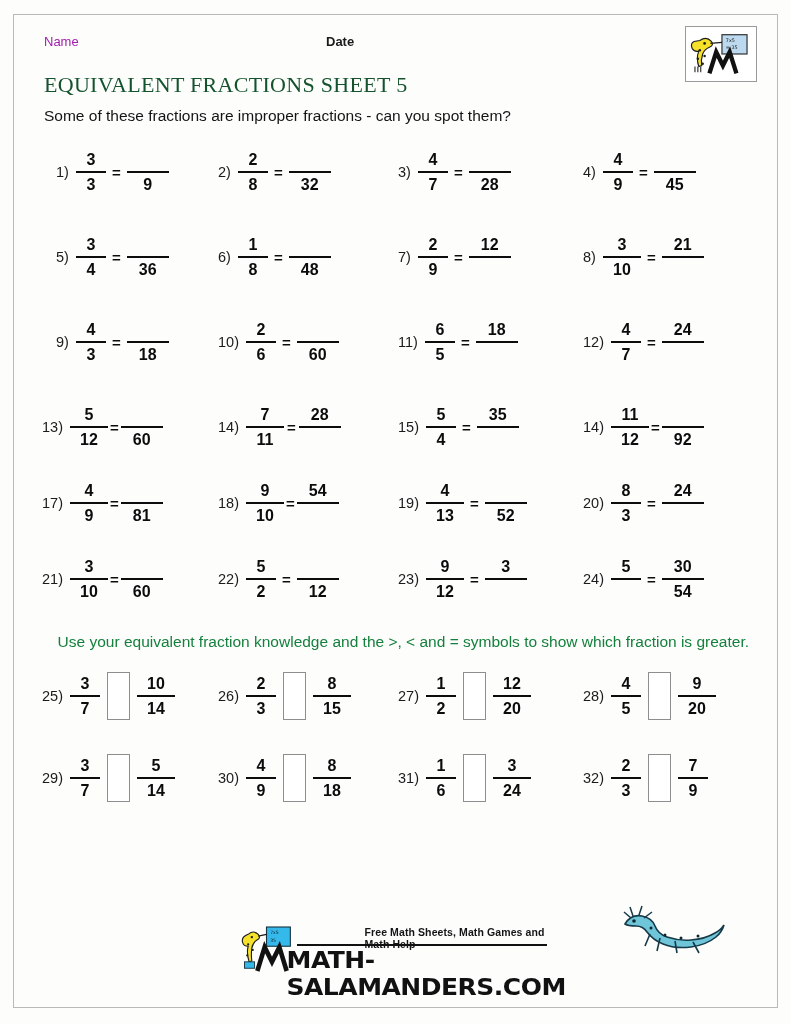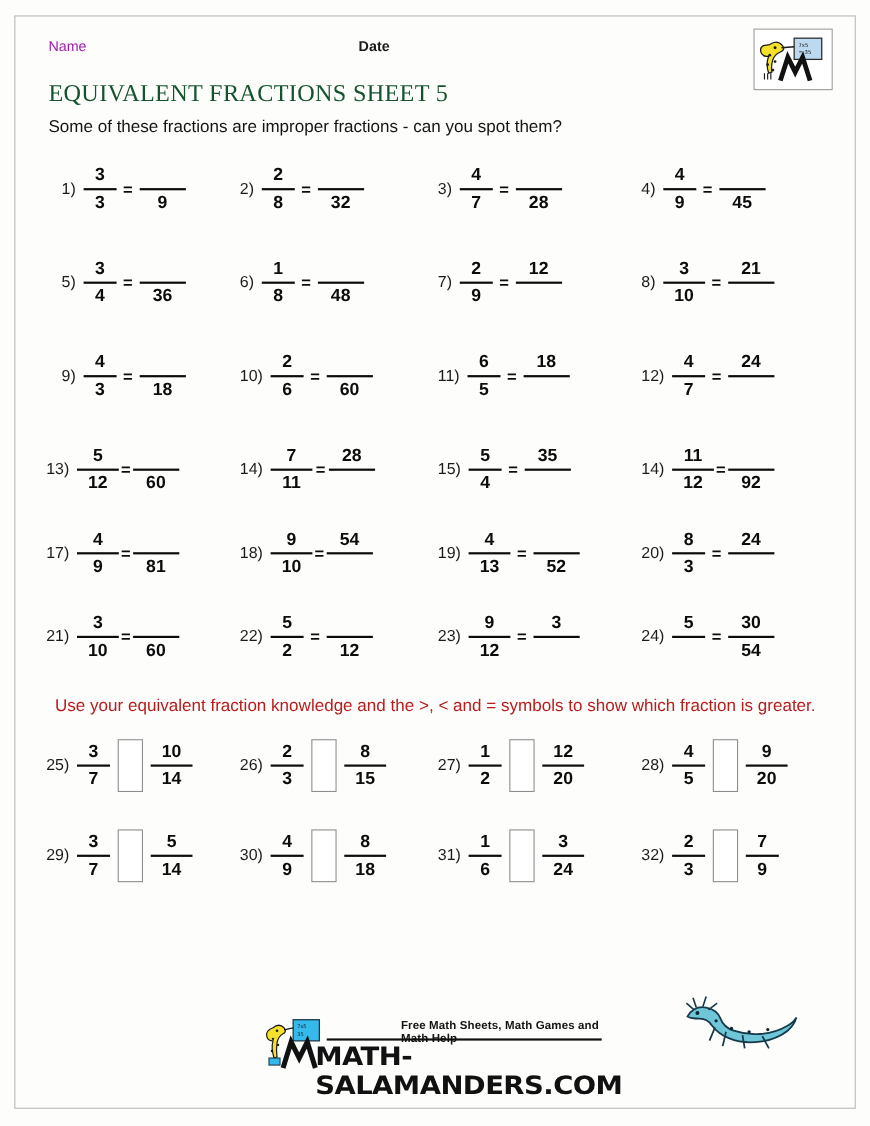--- a/index.html
+++ b/index.html
@@ -145,23 +145,23 @@
     width: 23px;
     height: 48px;
     border: 1px solid #8e8e8e;
     background: #ffffff;
     margin: 0 7px;
     box-sizing: border-box;
   }
 
   
   .mid-instr {
-    text-align: left;
+    text-align: right;
     font-size: 15.5px;
-    color: #b91c1c;
+    color: #15803d;
     line-height: 1.5;
     margin: 6px 22px 0 22px;
   }
 
   
   .footer {
     position: absolute;
     left: 0;
     right: 0;
     bottom: 18px;

